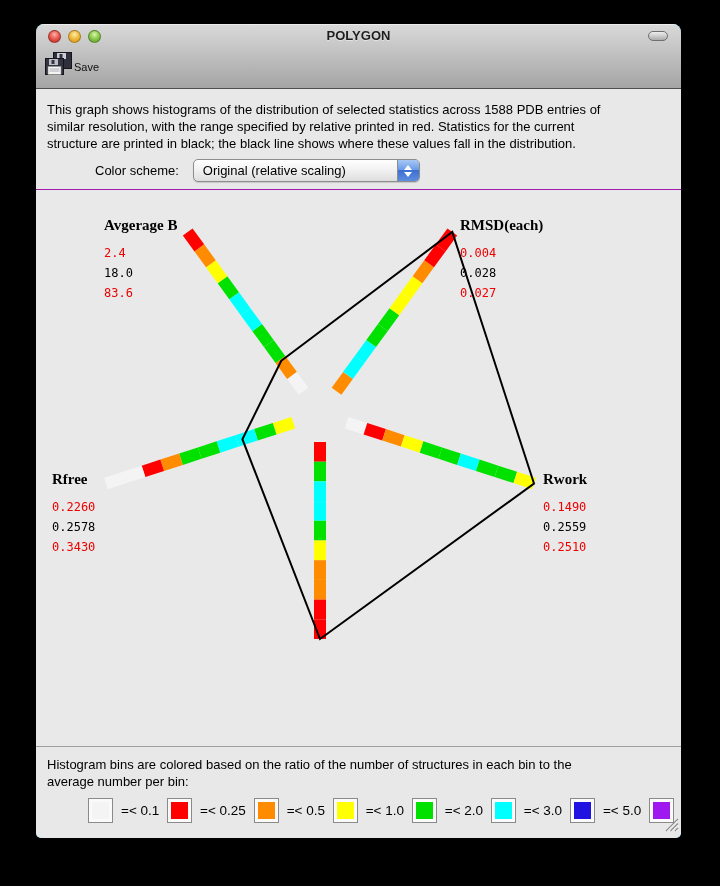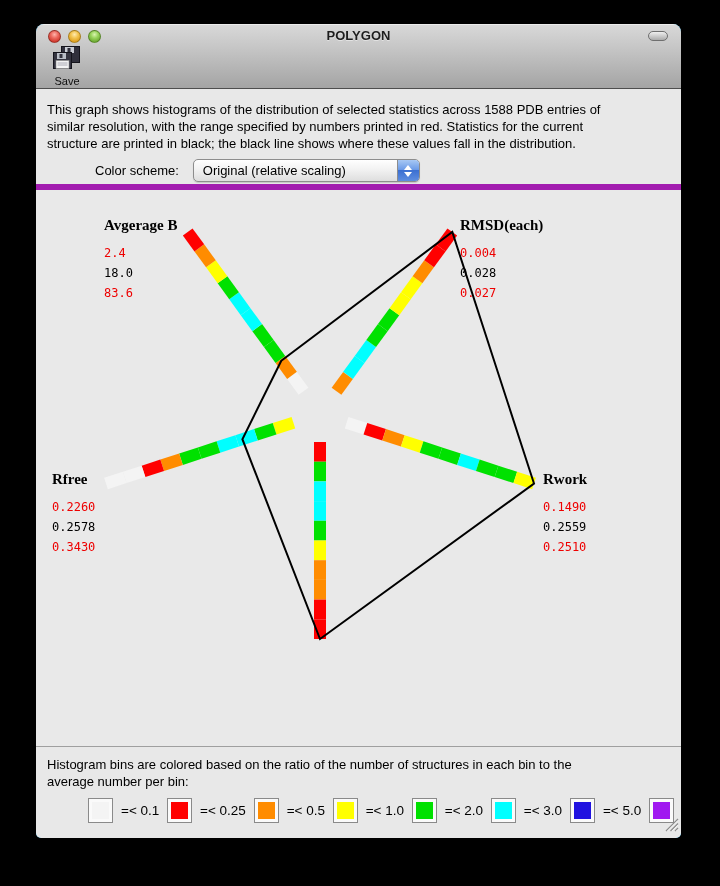--- a/index.html
+++ b/index.html
@@ -27,26 +27,26 @@
     position:absolute;left:0;right:0;top:4px;text-align:center;
     font-size:13px;font-weight:bold;color:#1d1d1d;text-shadow:0 1px 0 rgba(255,255,255,.45);
   }
   .pill{
     position:absolute;right:13px;top:7px;width:20px;height:10px;border-radius:5px;
     background:linear-gradient(180deg,#efefef,#ababab);border:1px solid #6f6f6f;box-sizing:border-box;
   }
   .toolbar{height:42px;position:relative;}
   .save-btn{
     position:absolute;left:8px;top:0;width:46px;height:40px;
-    display:flex;flex-direction:column;align-items:center;justify-content:flex-start;cursor:default;
+    display:flex;flex-direction:row;align-items:center;justify-content:flex-start;cursor:default;
   }
   .save-btn .lbl{font-size:11px;color:#101010;margin-top:1px;}
   
   .desc{
-    height:101px;box-sizing:border-box;border-bottom:6px solid #a21caf;
+    height:101px;box-sizing:border-box;border-bottom:1px solid #a21caf;
     padding:12px 25px 0 11px;background:#e8e8e8;
   }
   .desc-line{font-size:13px;line-height:17px;color:#000;white-space:nowrap;}
   .scheme-row{margin-top:7px;display:flex;align-items:center;margin-left:48px;}
   .scheme-label{font-size:13px;color:#000;}
   .dropdown{
     margin-left:14px;width:227px;height:23px;box-sizing:border-box;border:1px solid #8d8d8d;
     border-radius:5px;background:linear-gradient(180deg,#ffffff 0%,#f2f2f2 45%,#dedede 100%);
     display:flex;align-items:center;position:relative;box-shadow:0 1px 1px rgba(0,0,0,.15);
   }
@@ -119,21 +119,21 @@
             <line x1="5.5" y1="19" x2="15.5" y2="19" stroke="#9a9aa6" stroke-width="0.8"></line>
           </svg>
         </span>
         <span class="lbl">Save</span>
       </div>
     </div>
   </div>
 
   <div class="desc">
     <div class="desc-line">This graph shows histograms of the distribution of selected statistics across 1588 PDB entries of</div>
-    <div class="desc-line">similar resolution, with the range specified by numbers printed in red.  Statistics for the current</div>
+    <div class="desc-line">similar resolution, with the range specified by relative printed in red.  Statistics for the current</div>
     <div class="desc-line">structure are printed in black; the black line shows where these values fall in the distribution.</div>
     <div class="scheme-row">
       <span class="scheme-label">Color scheme:</span>
       <div class="dropdown">
         <span class="sel-text">Original (relative scaling)</span>
         <div class="stepper">
           <div class="arr-up"></div>
           <div class="arr-down"></div>
         </div>
       </div>

